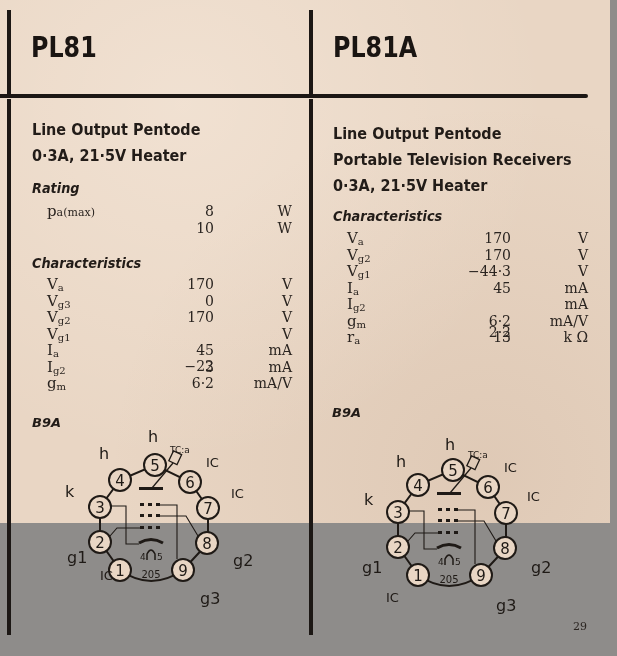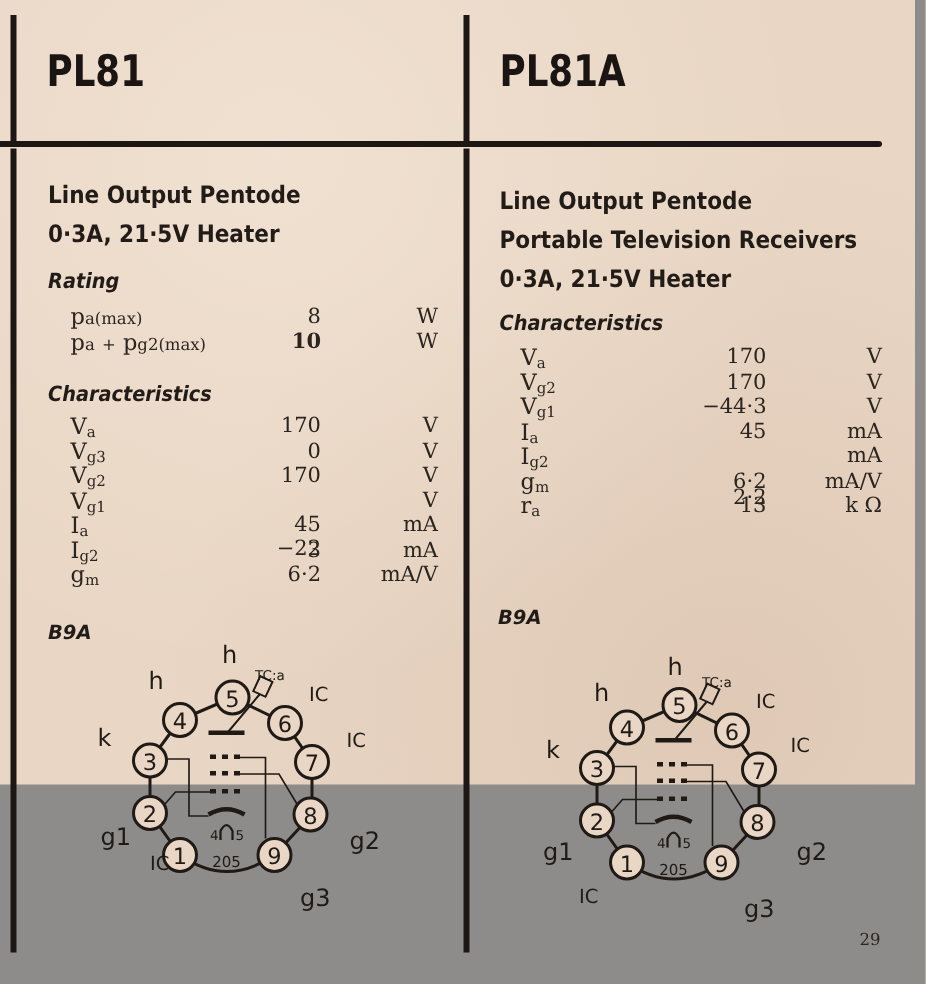--- a/index.html
+++ b/index.html
@@ -65,22 +65,21 @@
   </div>
 
   <div class="section" style="left:32px; top:180px;">Rating</div>
   <div class="table" style="left:47px; top:203px; width:245px;">
     <div class="row">
       <span class="sym">p<span class="small">a(max)</span></span>
       <span class="val" style="right:78px;">8</span>
       <span class="unit" style="right:0;">W</span>
     </div>
     <div class="row">
-      <span class="sym">p<span class="small">a</span> <span class="small">+</span> p<span class="small">g2(max)</span></span>
-      <span class="val" style="right:78px;font-weight:bold;">10</span>
+      <span class="val" style="right:78px;">10</span>
       <span class="unit" style="right:0;">W</span>
     </div>
   </div>
 
   <div class="section" style="left:32px; top:255px;">Characteristics</div>
   <div class="table" style="left:47px; top:276px; width:245px;">
     <div class="row">
       <span class="sym">V<sub>a</sub></span>
       <span class="val" style="right:78px;">170</span>
       <span class="unit" style="right:0;">V</span>

